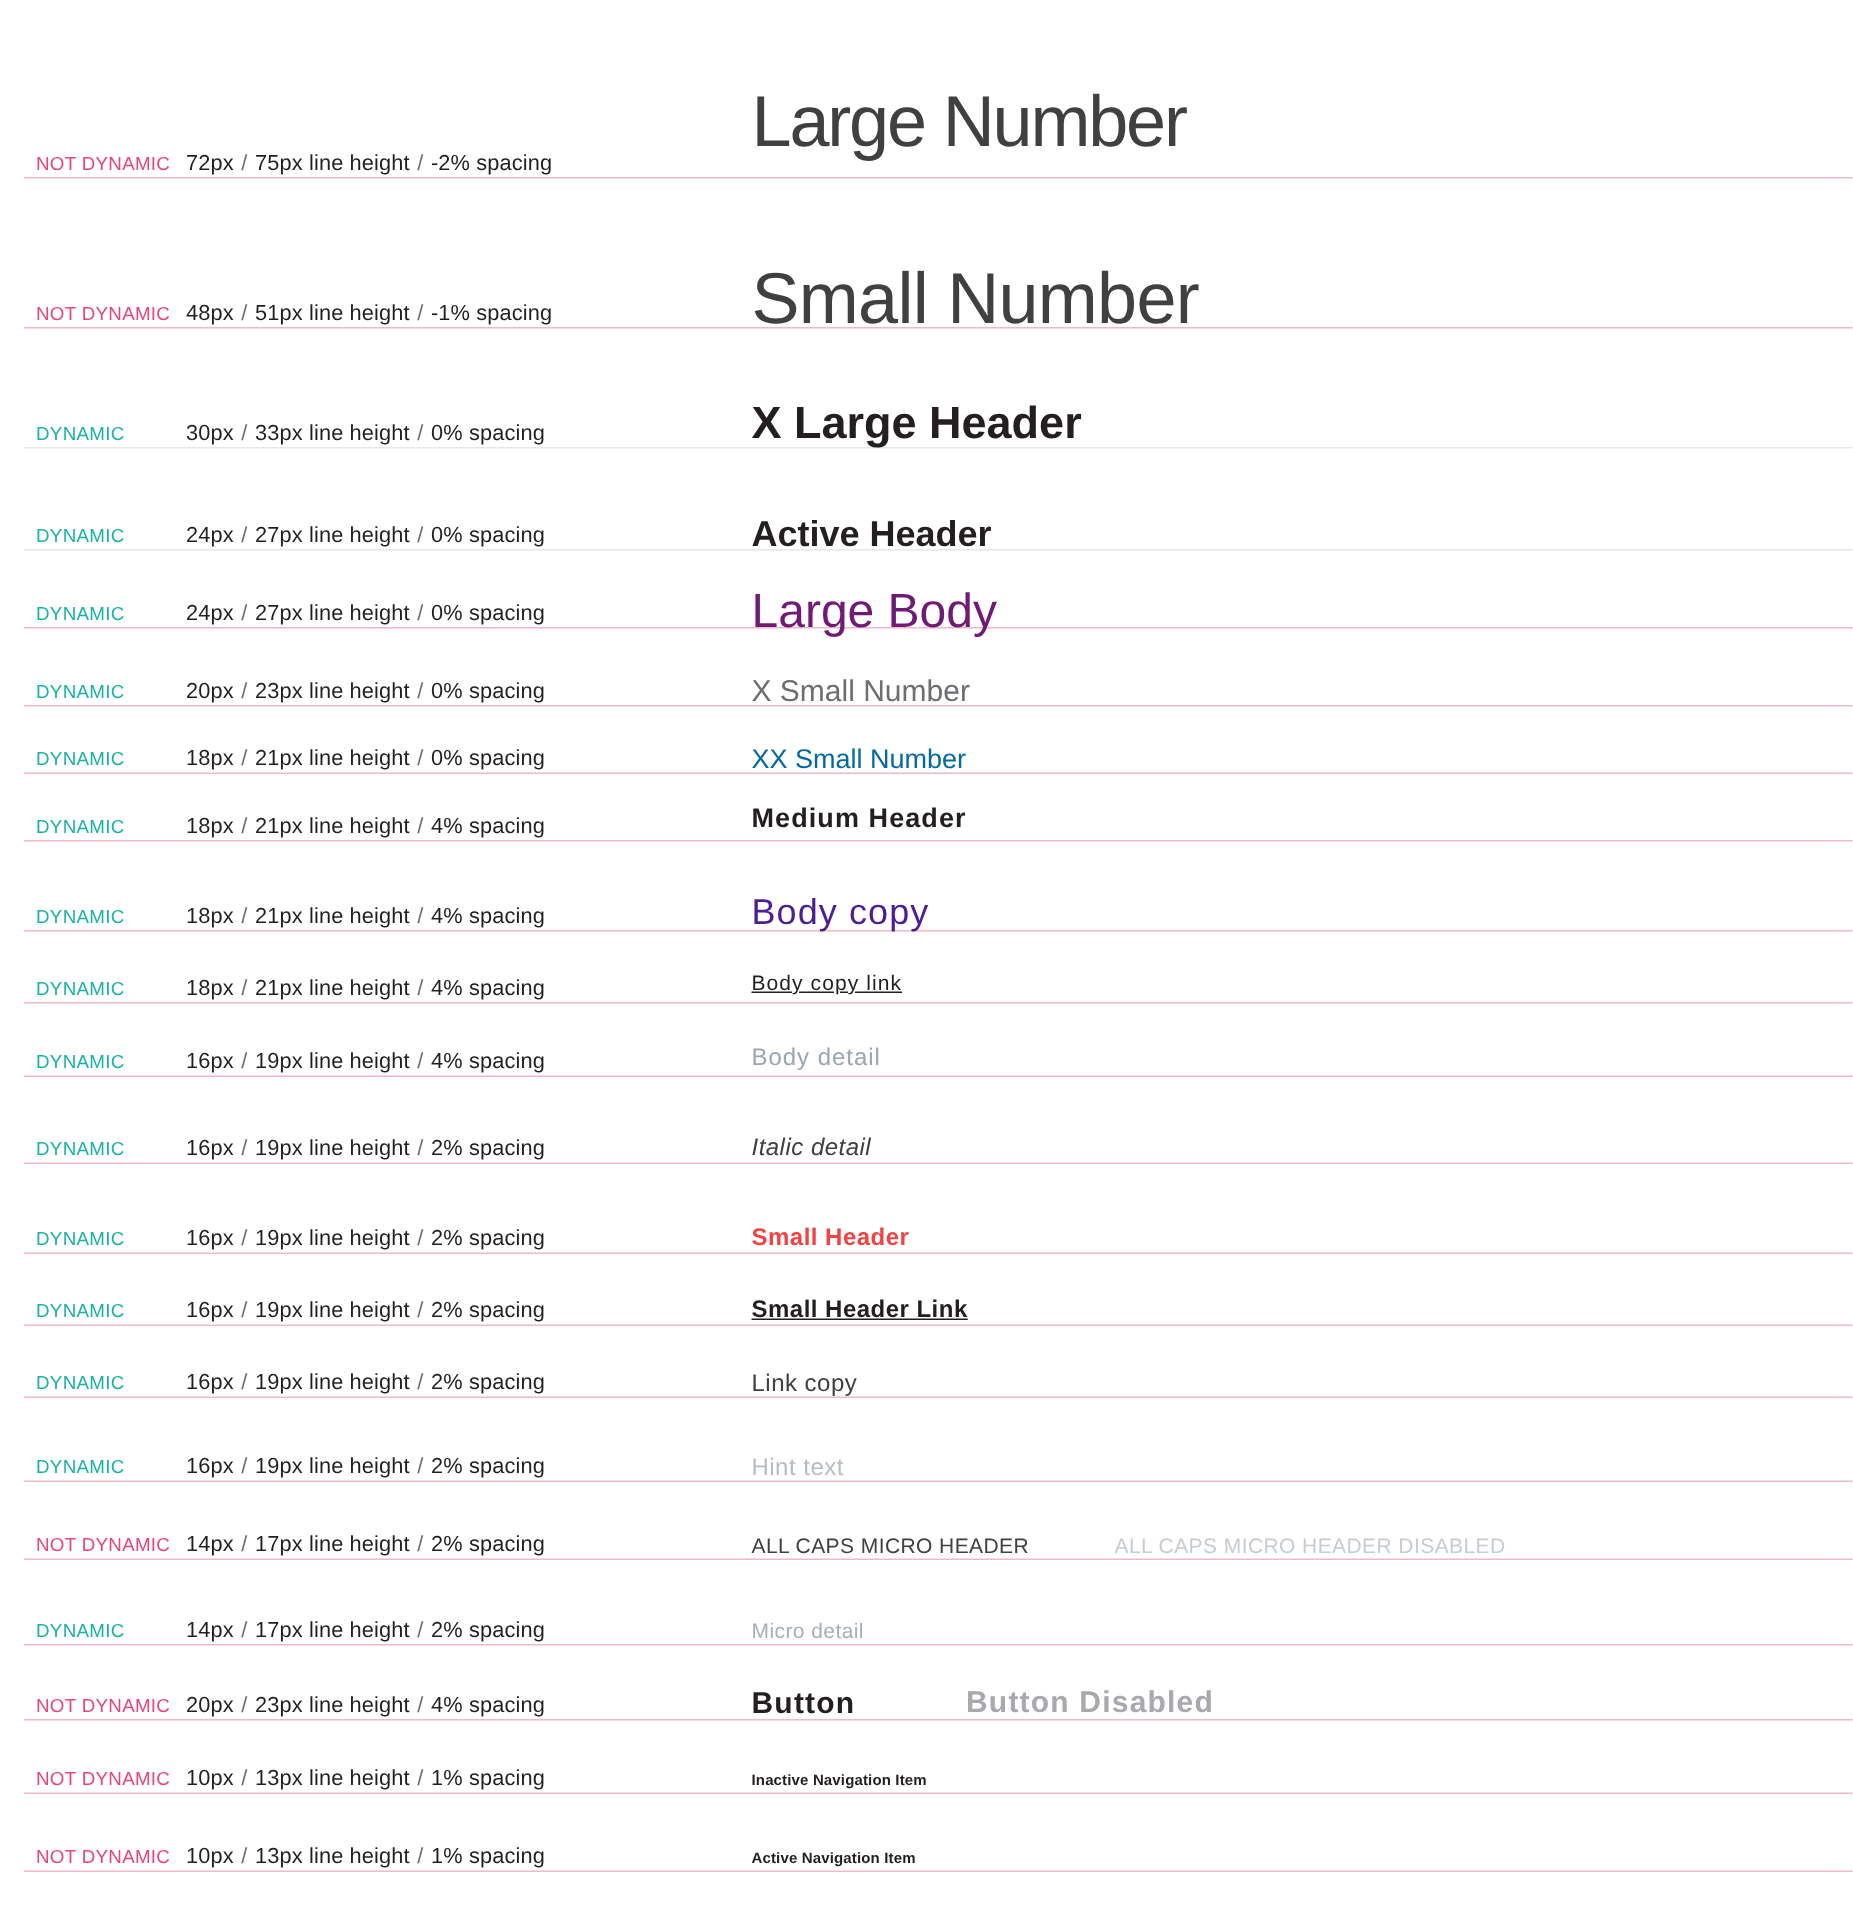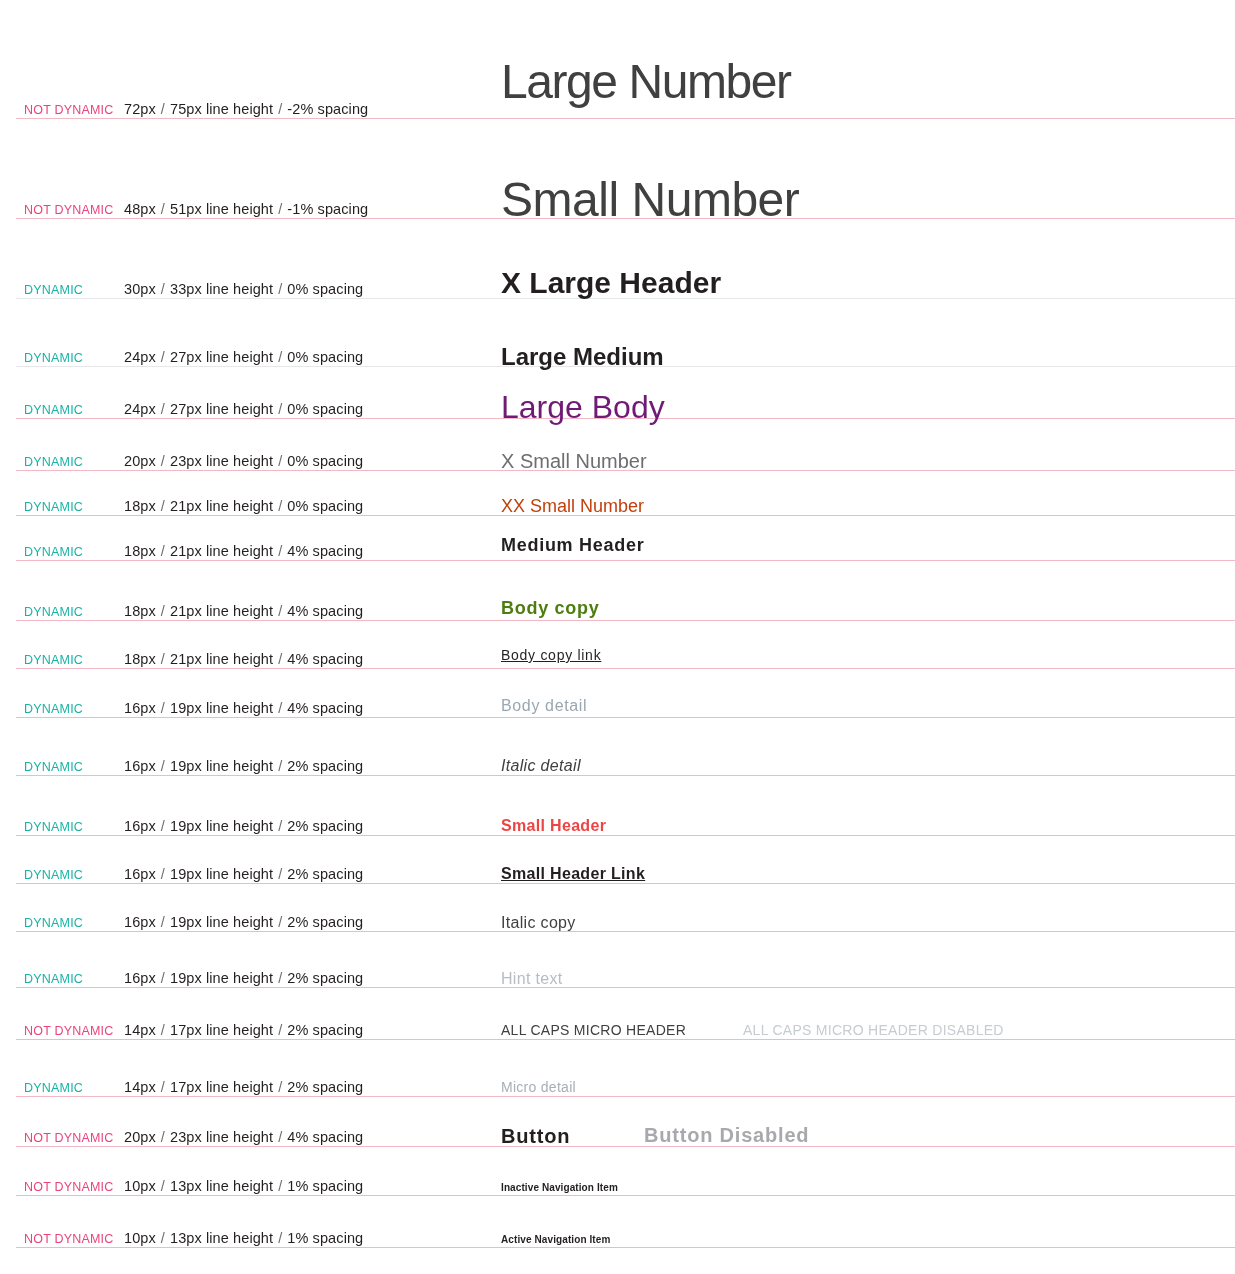--- a/index.html
+++ b/index.html
@@ -115,35 +115,35 @@
   .t-xsmall-number {
     font-size: 20px;
     line-height: 23px;
     font-weight: 300;
     color: #6d6e71;
   }
   .t-xxsmall-number {
     font-size: 18px;
     line-height: 21px;
     font-weight: 300;
-    color: #c2410c;
+    color: #0369a1;
   }
   .t-medium-header {
     font-size: 18px;
     line-height: 21px;
     letter-spacing: 0.72px;
     font-weight: bold;
     color: #231f20;
   }
   .t-body-copy {
-    font-size: 18px;
+    font-size: 24px;
     line-height: 21px;
     letter-spacing: 0.72px;
-    font-weight: 700;
-    color: #4d7c0f;
+    font-weight: 400;
+    color: #4c1d95;
   }
   .t-body-copy-link {
     font-size: 14px;
     line-height: 21px;
     letter-spacing: 0.72px;
     font-weight: 400;
     color: #231f20;
     text-decoration: underline;
   }
   .t-body-detail {
@@ -267,21 +267,21 @@
       <span class="dyn yes">DYNAMIC</span><span class="specs"><span>30px</span><span class="sep">/</span><span>33px line height</span><span class="sep">/</span><span>0% spacing</span></span>
     </div>
     <div class="sample t-xlarge-header" style="top:-14px;">X Large Header</div>
   </div>
 
   <div class="row" style="top:348px;">
     <div class="rule teal" style="top:18px;"></div>
     <div class="meta">
       <span class="dyn yes">DYNAMIC</span><span class="specs"><span>24px</span><span class="sep">/</span><span>27px line height</span><span class="sep">/</span><span>0% spacing</span></span>
     </div>
-    <div class="sample t-large-header" style="top:-5px;">Large Medium</div>
+    <div class="sample t-large-header" style="top:-5px;">Active Header</div>
   </div>
 
   <div class="row" style="top:400px;">
     <div class="rule" style="top:18px;"></div>
     <div class="meta">
       <span class="dyn yes">DYNAMIC</span><span class="specs"><span>24px</span><span class="sep">/</span><span>27px line height</span><span class="sep">/</span><span>0% spacing</span></span>
     </div>
     <div class="sample t-large-body" style="top:-6px;">Large Body</div>
   </div>
 
@@ -355,21 +355,21 @@
       <span class="dyn yes">DYNAMIC</span><span class="specs"><span>16px</span><span class="sep">/</span><span>19px line height</span><span class="sep">/</span><span>2% spacing</span></span>
     </div>
     <div class="sample t-small-header-link" style="top:-1px;">Small Header Link</div>
   </div>
 
   <div class="row" style="top:913px;">
     <div class="rule" style="top:18px;"></div>
     <div class="meta">
       <span class="dyn yes">DYNAMIC</span><span class="specs"><span>16px</span><span class="sep">/</span><span>19px line height</span><span class="sep">/</span><span>2% spacing</span></span>
     </div>
-    <div class="sample t-small-copy" style="top:0px;">Italic copy</div>
+    <div class="sample t-small-copy" style="top:0px;">Link copy</div>
   </div>
 
   <div class="row" style="top:969px;">
     <div class="rule" style="top:18px;"></div>
     <div class="meta">
       <span class="dyn yes">DYNAMIC</span><span class="specs"><span>16px</span><span class="sep">/</span><span>19px line height</span><span class="sep">/</span><span>2% spacing</span></span>
     </div>
     <div class="sample t-hint-text" style="top:0px;">Hint text</div>
   </div>
 

